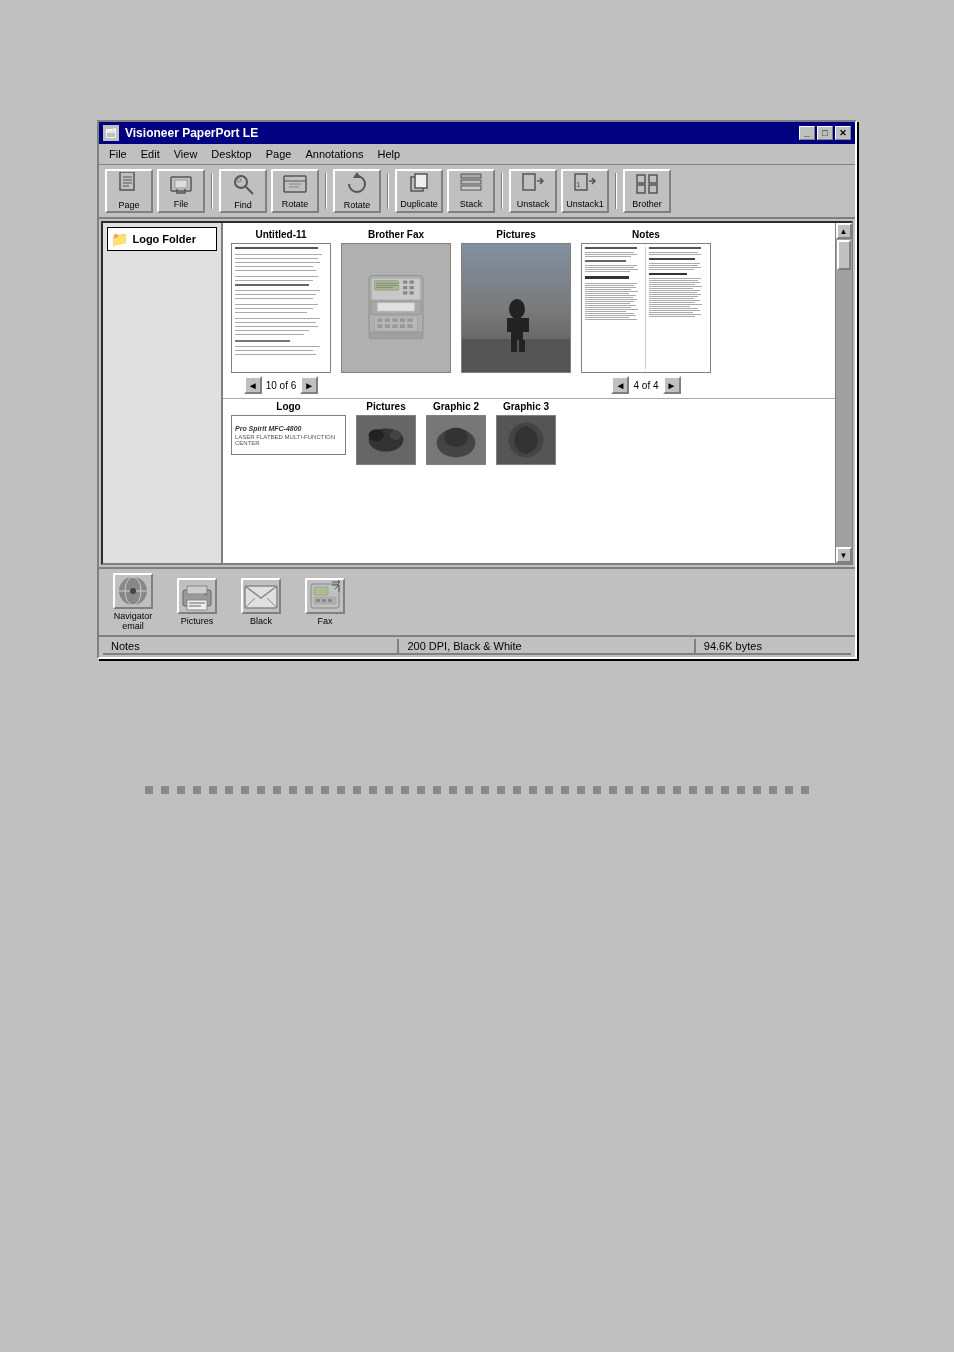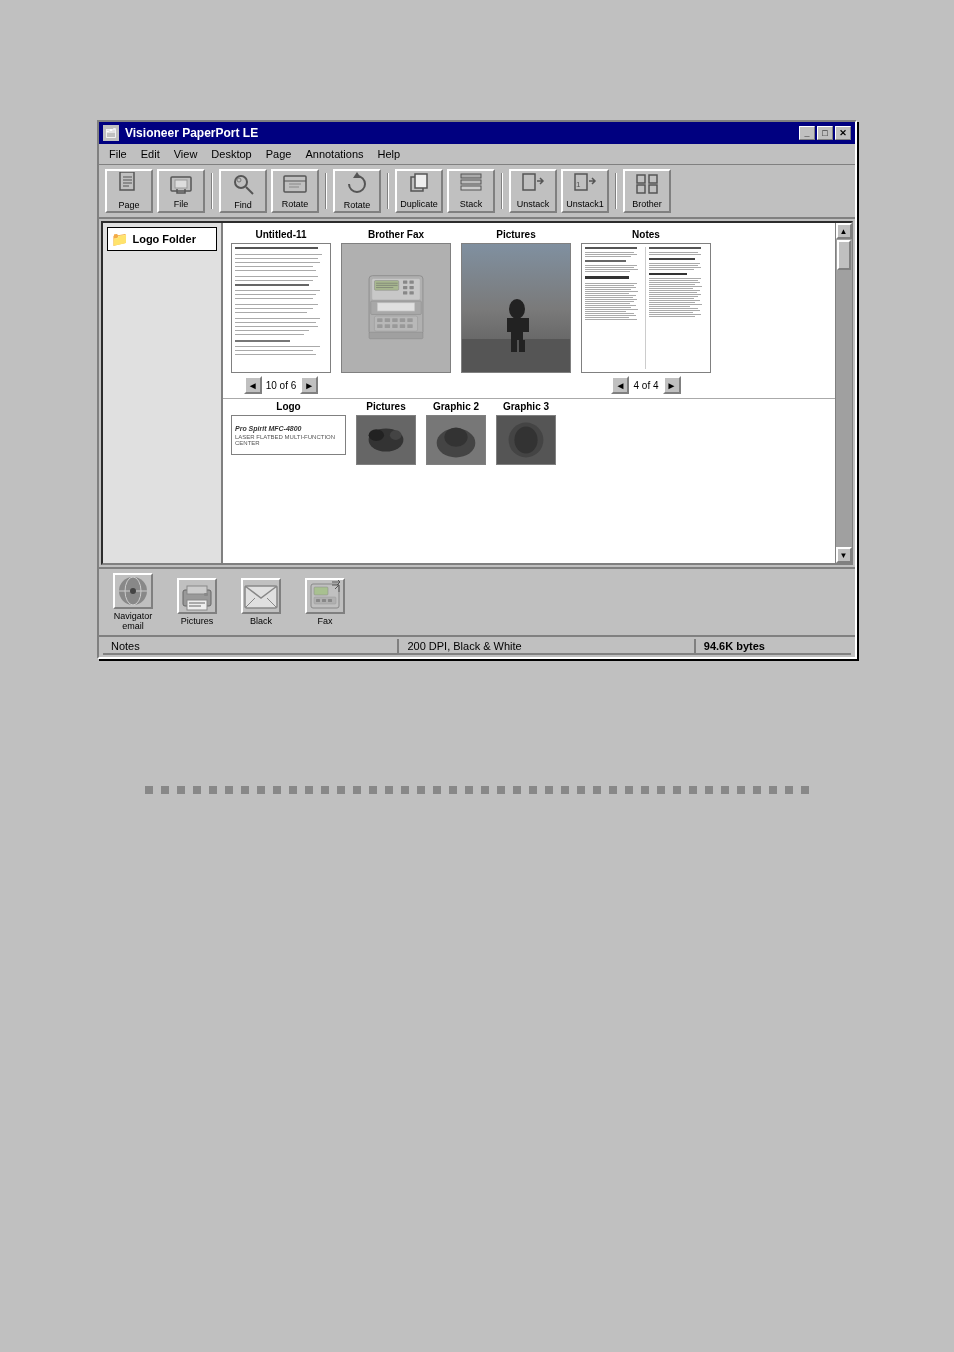--- a/index.html
+++ b/index.html
@@ -871,21 +871,21 @@
     </div>
   </div>
 
   <div class="status-bar">
     <div class="status-section" style="flex:2;">
       <span>Notes</span>
     </div>
     <div class="status-section" style="flex:2;">
       <span>200 DPI, Black &amp; White</span>
     </div>
-    <div class="status-section" style="flex:1;border-right:none;font-weight:bold;">
+    <div class="status-section" style="flex:1;border-right:none;">
       <span>94.6K bytes</span>
     </div>
   </div>
 
 </div>
 
 <div class="dotted-line" style="position:absolute;top:740px;left:0;width:954px;">
   <div class="dot-pattern" id="dot-row">
       <div class="dot"></div>
       <div class="dot"></div>

